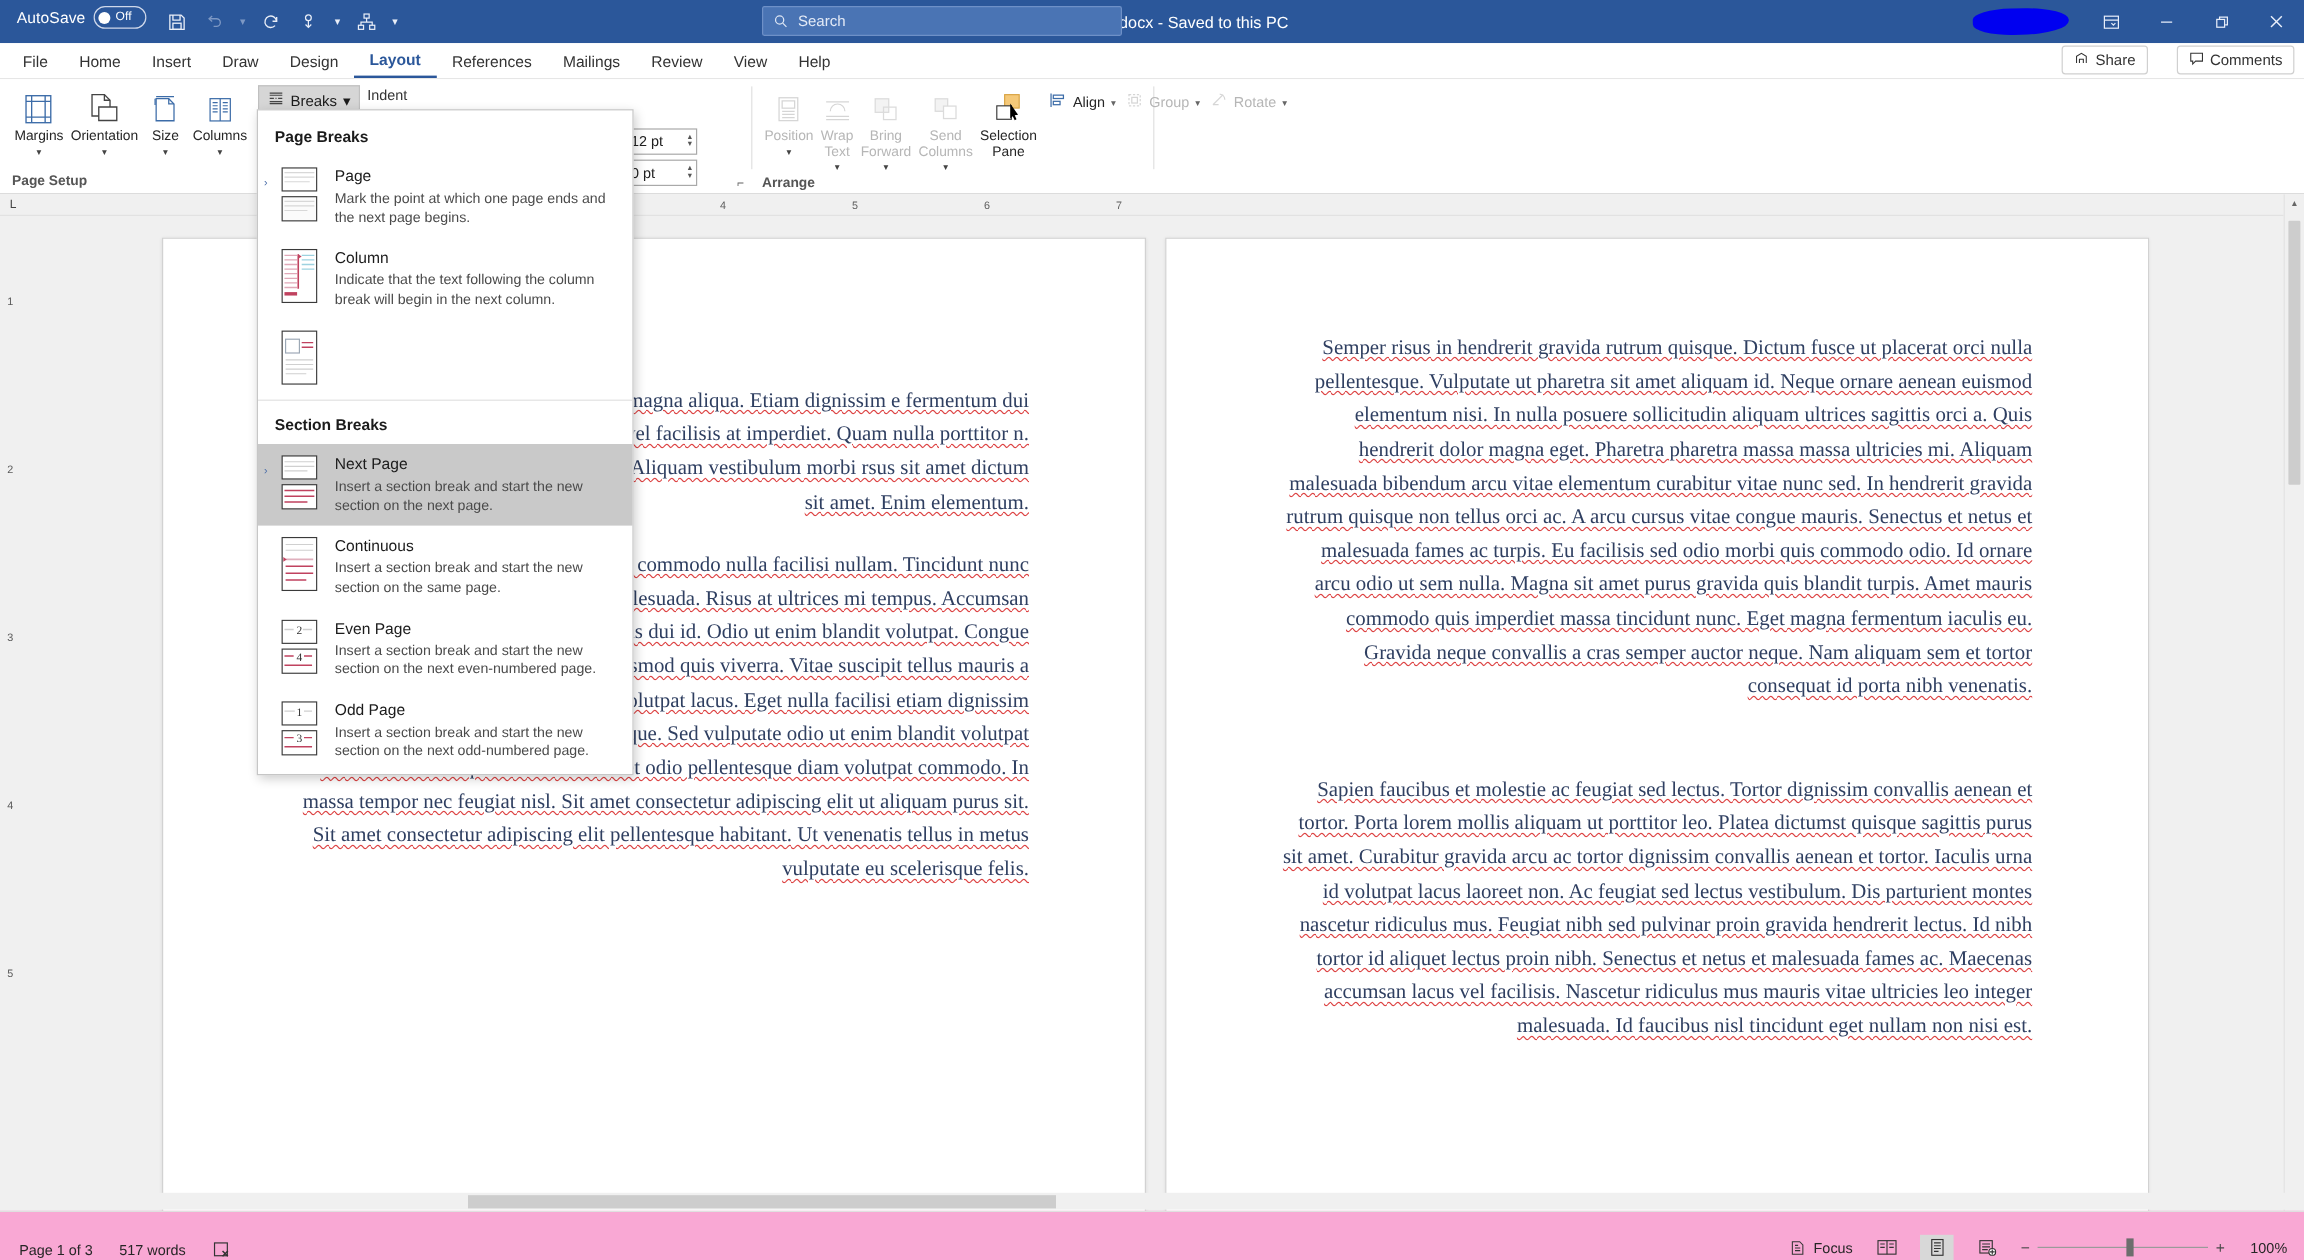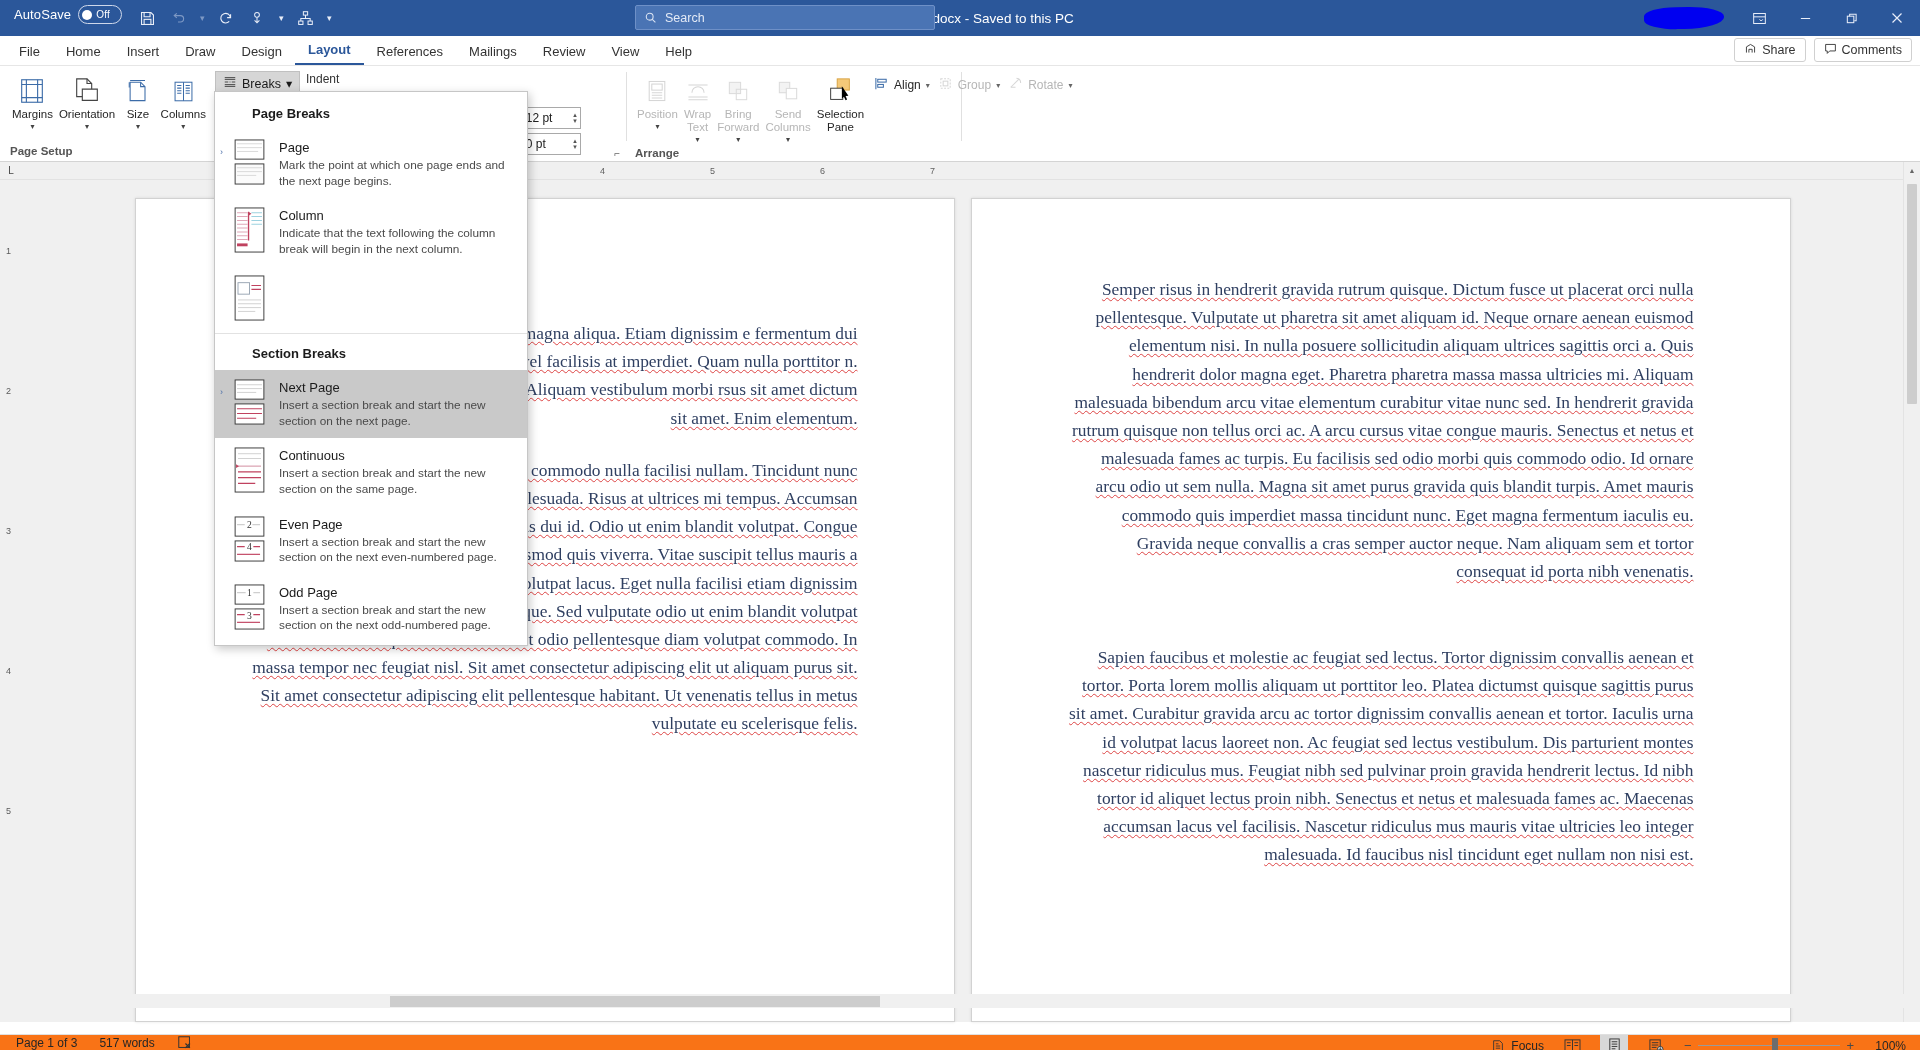--- a/index.html
+++ b/index.html
@@ -61,21 +61,21 @@
 
   
   .tabbar {
     height: 30px; background: #fff; display: flex; align-items: flex-end;
     border-bottom: 1px solid #e6e6e6; position: relative; padding-left: 6px;
   }
   .tab {
     padding: 4px 13px 6px; font-size: 13px; color: #333; cursor: default; white-space: nowrap;
   }
   .tab.active { color: #2b579a; font-weight: bold; border-bottom: 2.5px solid #2b579a; }
-  .tabbar-right { position: absolute; right: 8px; bottom: 3px; display: flex; gap: 8px; }
+  .tabbar-right { position: absolute; right: 8px; bottom: 3px; display: flex; gap: 24px; }
   .tbr-btn {
     display: flex; align-items: center; gap: 5px; font-size: 12.5px; color: #333;
     border: 1px solid #d0d0d0; border-radius: 3px; padding: 3px 9px; background: #fff;
   }
 
   
   .ribbon {
     height: 96px; background: #fff; border-bottom: 1px solid #d4d4d4;
     display: flex; align-items: stretch; position: relative; padding-left: 4px;
   }
@@ -126,21 +126,21 @@
   }
 
   
   .menu {
     position: absolute; left: 214px; top: 91px; width: 314px;
     background: #fff; border: 1px solid #c6c6c6;
     box-shadow: 2px 3px 9px rgba(0,0,0,.22); z-index: 80;
     padding: 2px 0 2px 0;
   }
   .menu-header {
-    font-size: 13px; font-weight: bold; color: #1b1b1b; padding: 12px 0 9px 14px; margin-left: 23px;
+    font-size: 13px; font-weight: bold; color: #1b1b1b; padding: 12px 0 9px 14px;
   }
   .menu-sep { height: 1px; background: #e2e2e2; margin: 3px 0 0 0; }
   .mi {
     display: flex; align-items: flex-start; gap: 10px; padding: 8px 10px 9px 14px;
     position: relative; cursor: default;
   }
   .mi.sel { background: #c9c9c9; }
   .mi .marker {
     position: absolute; left: 5px; top: 17px; font-size: 9px; color: #4b6ea9;
   }
@@ -198,22 +198,22 @@
     background: #cdcdcd; border-radius: 1px; }
   .hscroll-outer {
     position: absolute; left: 0; right: 0; bottom: 14px; height: 14px; background: #f0f0f0;
   }
   .hscroll-thumb {
     position: absolute; left: 390px; width: 490px; top: 2px; height: 11px; background: #cdcdcd;
   }
 
   
   .statusbar {
-    position: absolute; left: 0; right: 0; bottom: 0; height: 16px; background: #f97316;
-    border-top: 1px solid #e0e0e0; display: flex; align-items: flex-start;
+    position: absolute; left: 0; right: 0; bottom: 0; height: 41px; background: #f9a8d4;
+    border-top: 1px solid #e0e0e0; display: flex; align-items: flex-end;
     font-size: 12px; color: #262626; padding: 0 8px;
   }
   .sb-left { display: flex; align-items: center; gap: 22px; padding-left: 8px; }
   .sb-right { margin-left: auto; display: flex; align-items: center; gap: 14px; padding-right: 6px; }
   .sb-item { display: flex; align-items: center; gap: 6px; }
   .viewbtn { width: 28px; height: 21px; display: flex; align-items: center; justify-content: center; }
   .viewbtn.active { background: #d8d8d8; }
   .zoom-slider { display: flex; align-items: center; gap: 6px; width: 170px; }
   .zs-line { flex: 1; height: 1px; background: #9a9a9a; position: relative; }
   .zs-thumb { position: absolute; left: 52%; top: -7px; width: 6px; height: 15px; background: #6d6d6d; }

